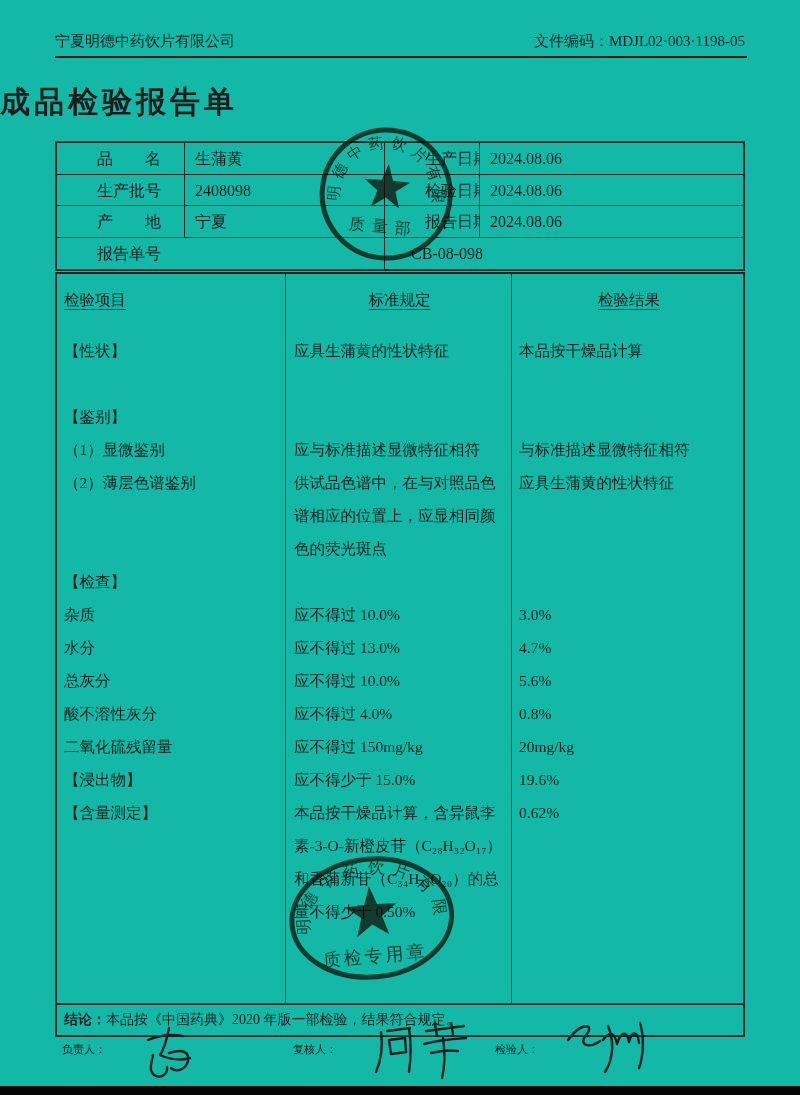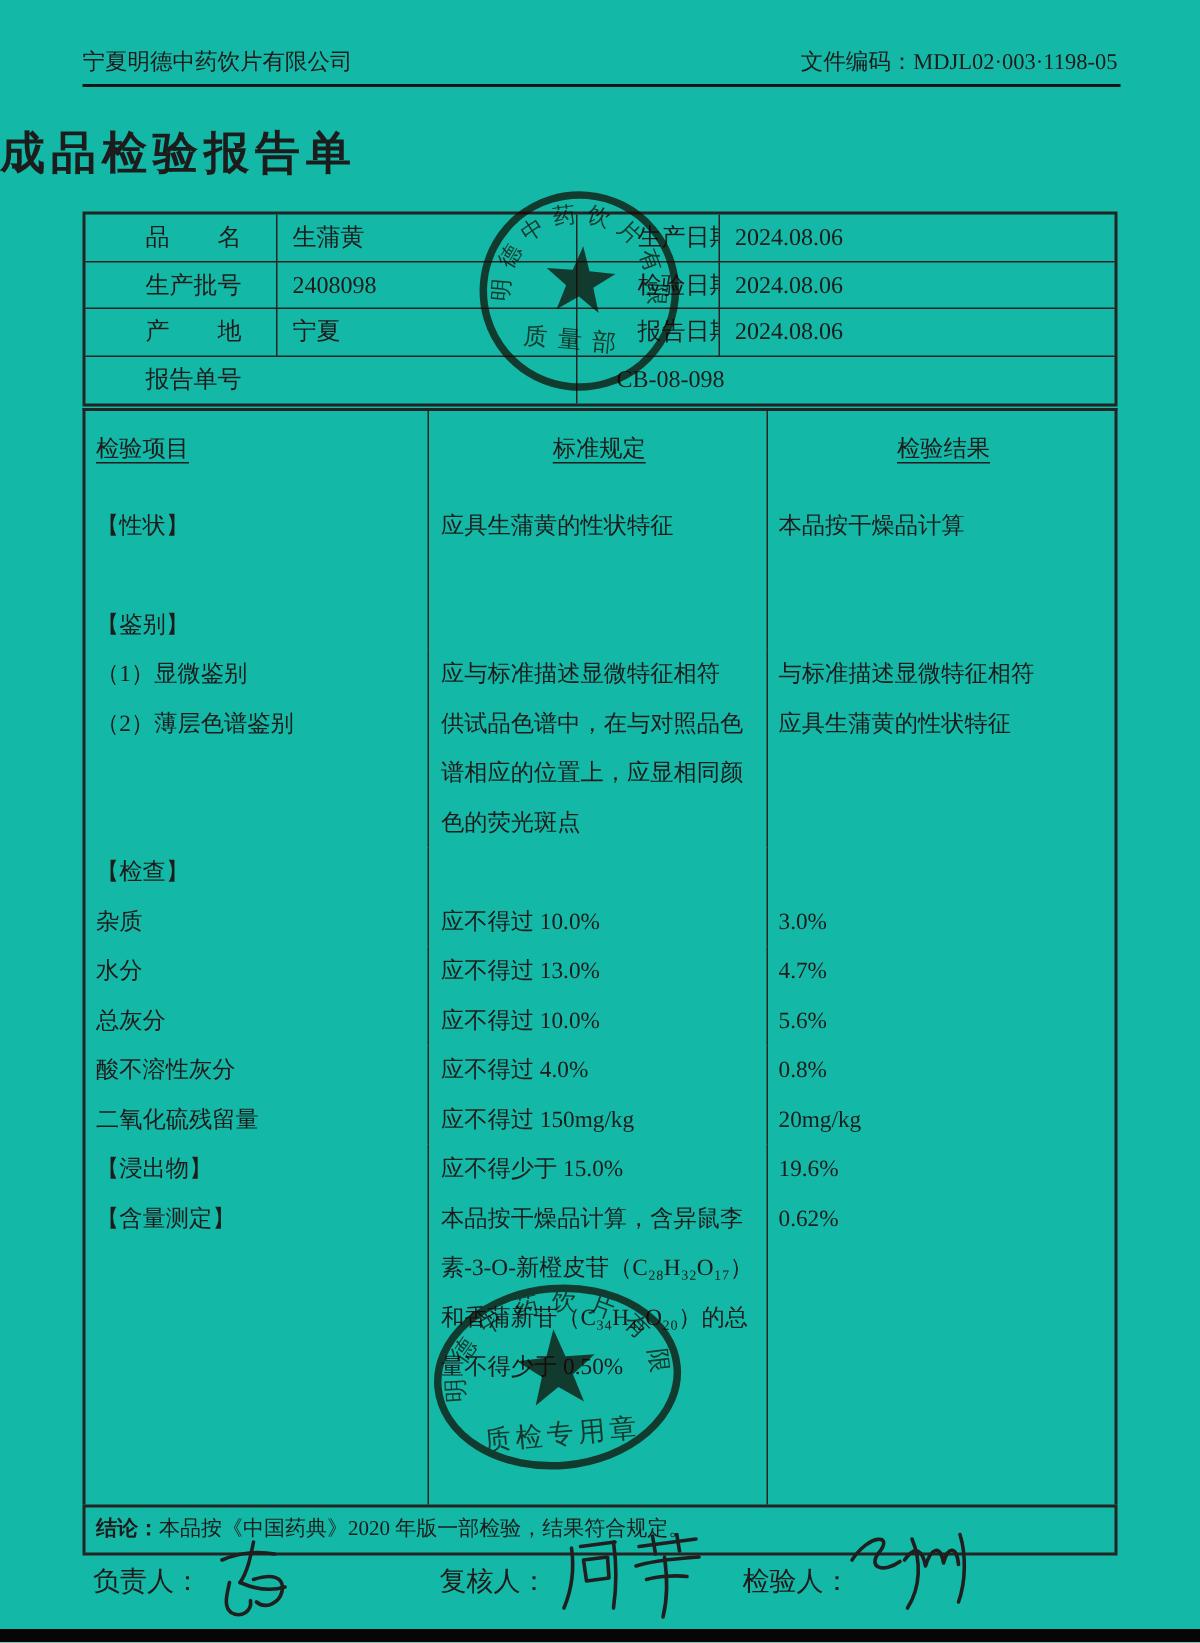--- a/index.html
+++ b/index.html
@@ -33,21 +33,21 @@
   .hd-ul{text-decoration:underline;text-underline-offset:4px;}
   .tc{text-align:center;}
   .h33{min-height:33px;}
   .h66{min-height:66px;}
   .h99{min-height:99px;}
   .grow{flex:1;}
   
   .conclusion{position:absolute;left:55px;top:1003px;width:690px;height:34px;border:2px solid #242424;box-sizing:border-box;font-size:14px;line-height:29px;padding-left:7px;}
   .bold{font-weight:bold;}
   
-  .sign-row{position:absolute;left:0;top:1042px;width:668px;height:40px;font-size:18px;text-align:right;}
+  .sign-row{position:absolute;left:0;top:1042px;width:668px;height:40px;font-size:11px;text-align:right;}
   .sign-label{position:absolute;top:0;}
   .lab1{left:62px;} .lab2{left:293px;} .lab3{left:495px;}
   .sig{position:absolute;}
   .sig svg path{fill:none;stroke:#1f1f1f;stroke-width:2.4;stroke-linecap:round;stroke-linejoin:round;}
   
   .stamp{position:absolute;mix-blend-mode:multiply;opacity:.88;}
   .stamp svg{overflow:visible;}
   .stamp text{font-family:"Liberation Serif","DejaVu Serif",serif;fill:#dd3a2e;}
   
   .bottom-bar{position:absolute;left:0;top:1086px;width:800px;height:9px;background:#060606;}

